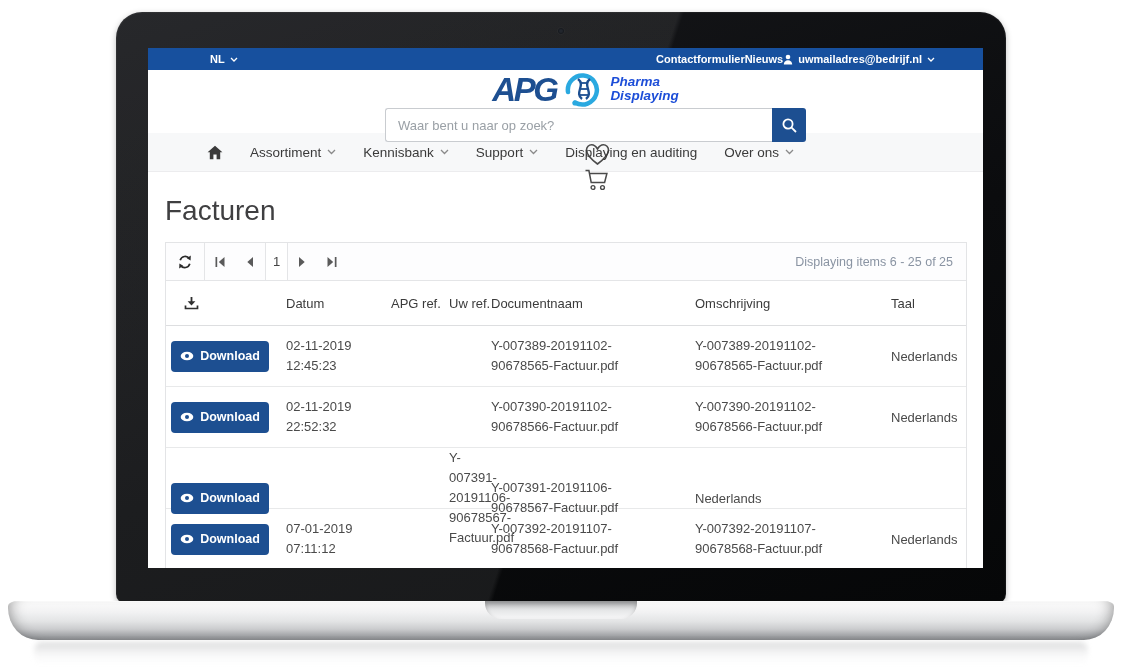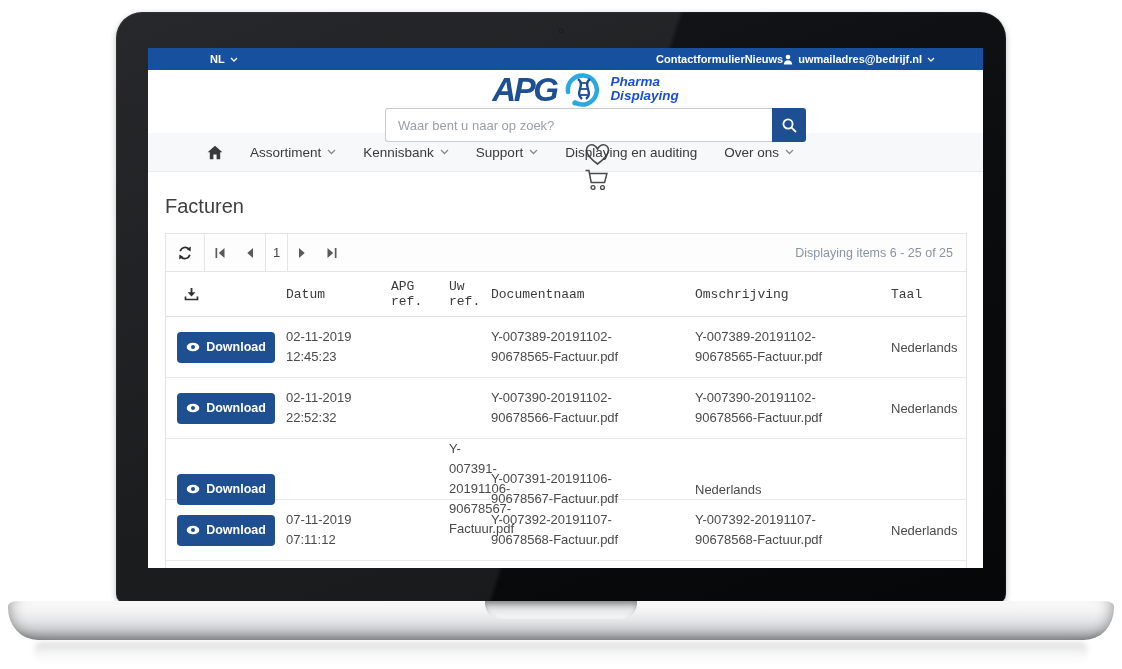--- a/index.html
+++ b/index.html
@@ -58,43 +58,43 @@
   
   .nav { height:39px; background:#f7f8f9; border-bottom:1px solid #ececee;
          display:flex; align-items:center; gap:27px; padding:0 0 0 59px;
          font-size:13.5px; color:#3a3a3a; }
   .nav-item { display:flex; align-items:center; gap:6px; cursor:pointer; white-space:nowrap; }
   .nav-item .chev { color:#8a8a8a; }
   .nav-home { cursor:pointer; display:flex; align-items:center; }
 
   
   .content { padding:0 16px 0 17px; }
-  .page-title { font-size:20px; font-weight:400; color:#3f3f41; margin:23px 0 15px 0; }
+  .page-title { font-size:28px; font-weight:400; color:#3f3f41; margin:23px 0 15px 0; }
 
   .grid-box { border:1px solid #e3e4e6; background:#fff; height:346px; }
 
   .pager { height:38px; display:flex; align-items:center; border-bottom:1px solid #e4e5e7;
            background:#fdfdfe; }
   .pg-btn { height:100%; display:flex; align-items:center; justify-content:center;
             background:none; border:none; cursor:pointer; }
   .pg-refresh { width:39px; border-right:1px solid #e4e5e7; }
   .pg-first, .pg-prev { width:30px; }
   .pg-page { width:23px; border-left:1px solid #e4e5e7; border-right:1px solid #e4e5e7;
              font-size:13px; color:#444; background:#fff; }
   .pg-next { width:28px; } .pg-last { width:31px; }
   .pg-status { margin-left:auto; font-size:12.5px; color:#8a94a3; padding-right:13px; }
 
   .grid-header, .row { display:grid;
       grid-template-columns:120px 105px 58px 42px 204px 196px 77px; align-items:center; }
-  .grid-header { height:45px; border-bottom:1px solid #dddee0; font-size:13px; color:#3b3b3b;font-family:Liberation Mono, monospace; }
+  .grid-header { height:45px; border-bottom:1px solid #dddee0; font-size:13px; color:#3b3b3b; }
   .gh-dl { padding-left:18px; display:flex; align-items:center; }
   .row { height:61px; border-bottom:1px solid #e8e9ea; font-size:13px; color:#4a4a4a; }
   .row:last-of-type { border-bottom:1px solid #e8e9ea; }
   .cell-2l div { line-height:20px; }
-  .dl-btn { margin-left:11px; width:98px; height:31px; background:#1d4f91; color:#fff;
+  .dl-btn { margin-left:5px; width:98px; height:31px; background:#1d4f91; color:#fff;
             border:none; border-radius:4px; font-size:12.5px; font-weight:700; cursor:pointer;
             display:flex; align-items:center; justify-content:center; gap:6px;
             font-family:"Liberation Sans", sans-serif; }
   svg { display:block; }
 </style>
 </head>
 <body>
 
 <div class="stage">
   <div class="bezel">
@@ -383,21 +383,21 @@
               <span>
                     <svg width="14" height="10" viewBox="0 0 14 10">
                       <ellipse cx="7" cy="5" rx="6.3" ry="4.3" fill="#fff"></ellipse>
                       <circle cx="7" cy="5" r="2" fill="#1d4f91"></circle>
                     </svg>
                   </span>
               <span>Download</span>
             </button>
               </div>
             <div class="cell-2l">
-                <div>07-11-2019</div>
+                <div>07-01-2019</div>
                 <div>07:11:12</div>
               </div>
             <div></div>
             <div></div>
             <div class="cell-2l">
                 <div>Y-007392-20191107-</div>
                 <div>90678568-Factuur.pdf</div>
               </div>
             <div class="cell-2l">
                 <div>Y-007392-20191107-</div>

